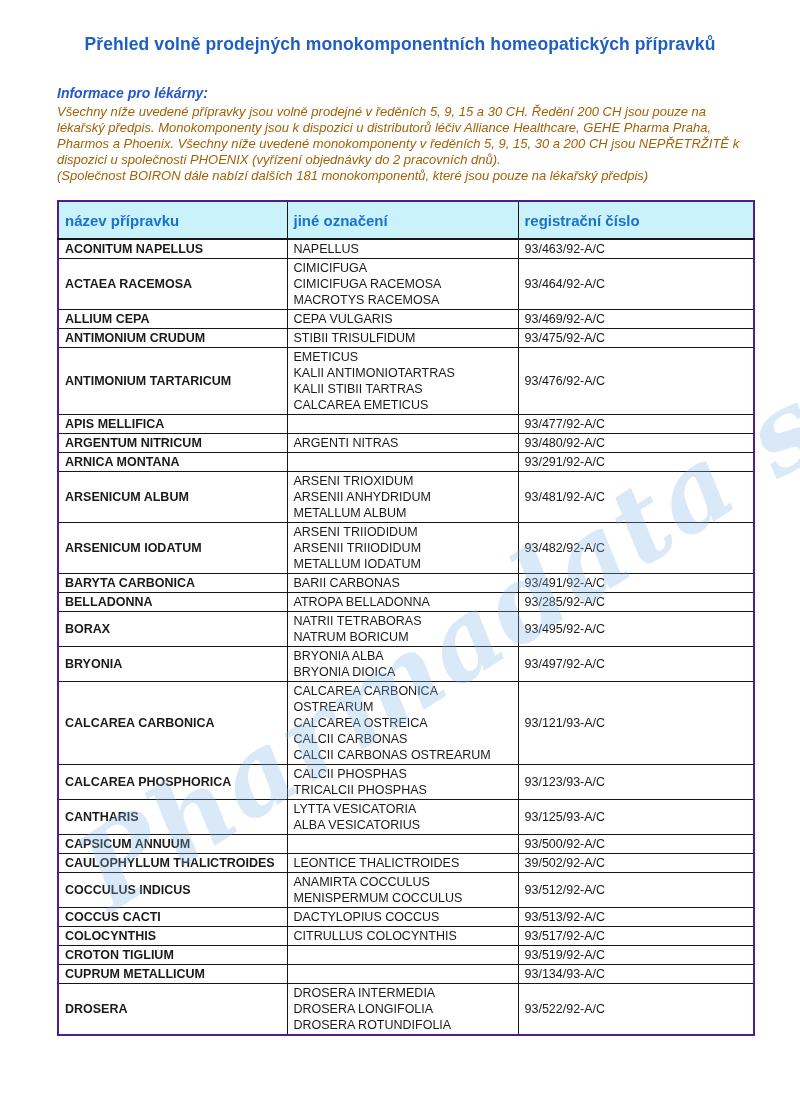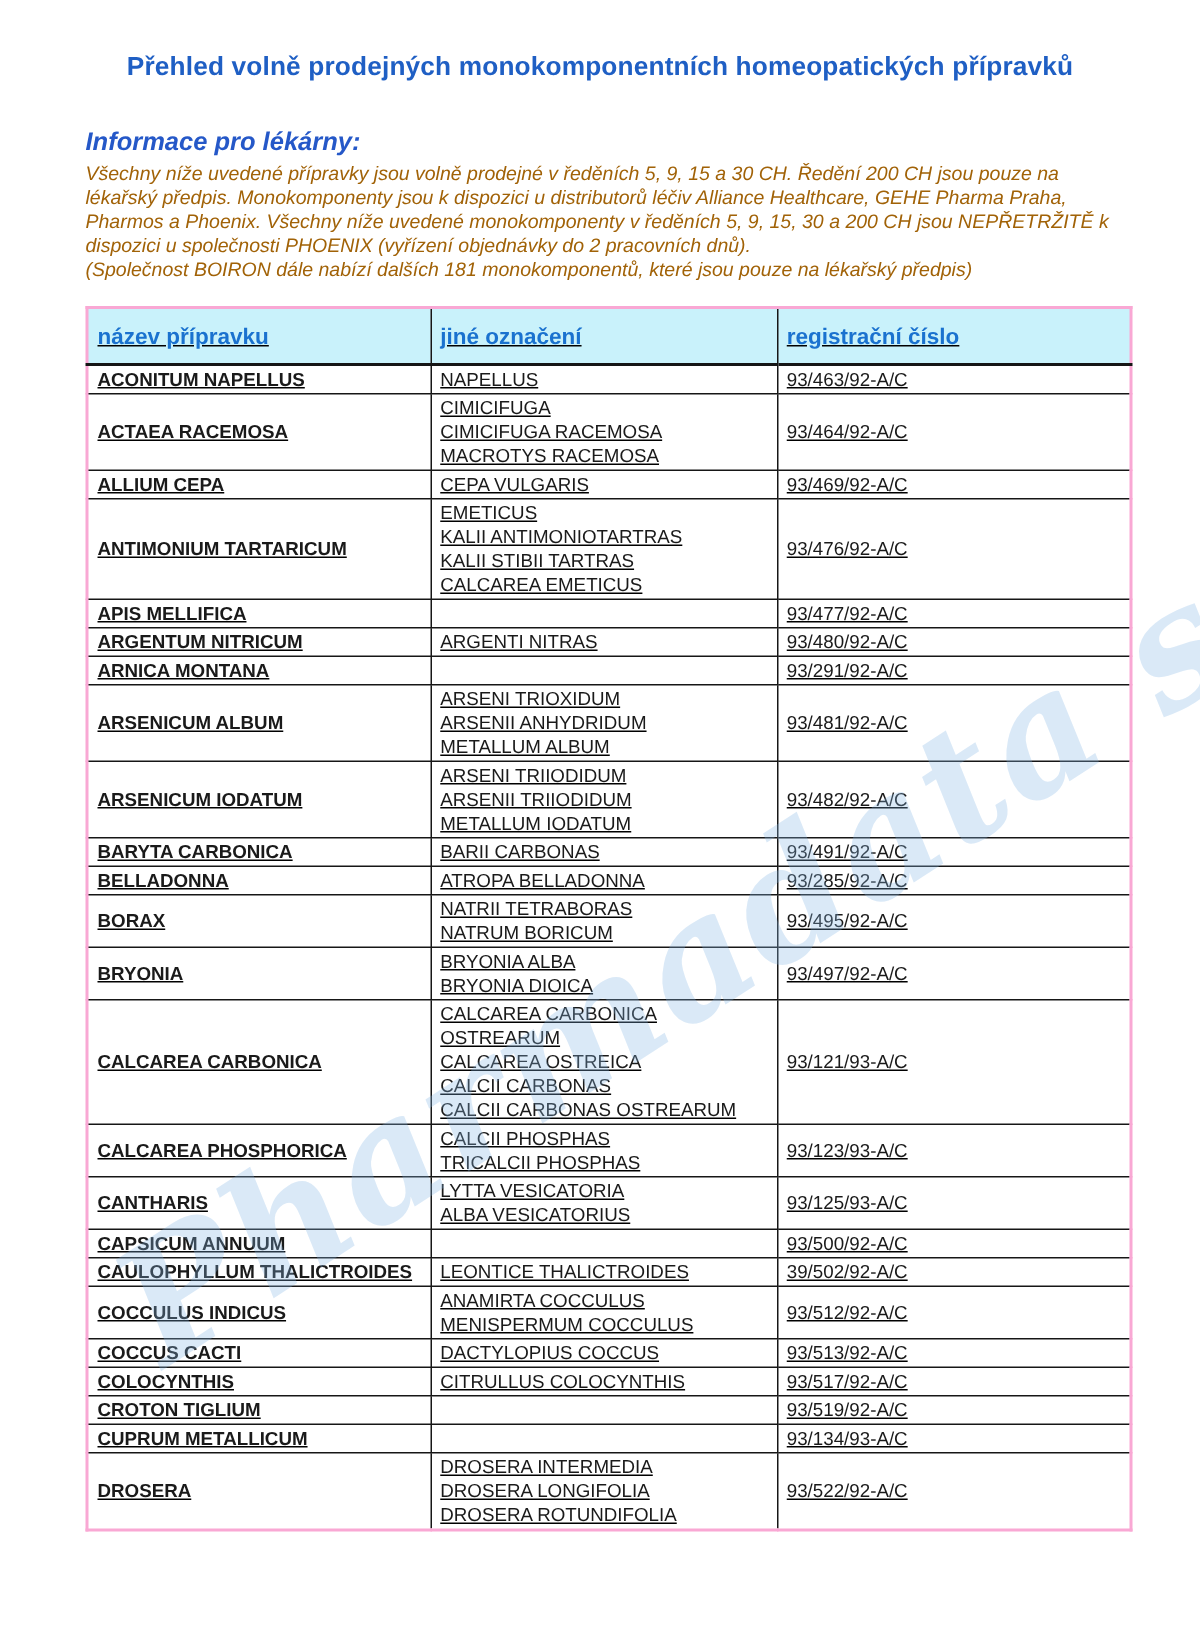--- a/index.html
+++ b/index.html
@@ -12,42 +12,41 @@
     margin: 34px 40px 0 40px;
     text-align: center;
     font-size: 17.5px;
     font-weight: bold;
     color: #1f5fc4;
     letter-spacing: 0.1px;
   }
 
   .info-block { margin: 30px 47px 0 57px; }
   .info-heading {
-    font-size: 17px;
+    font-size: 14px;
     font-weight: bold;
     font-style: italic;
     color: #2558c8;
     margin-bottom: 3px;
   }
   .info-body, .info-note {
     font-size: 13px;
     line-height: 16px;
     font-style: italic;
     color: #a16207;
     width: 700px;
   }
 
   .table-wrap { position: relative; margin: 16px 47px 0 57px; z-index: 1; }
 
   table.meds {
     border-collapse: collapse;
     table-layout: fixed;
     width: 696px;
-    border: 2px solid #f9a8d4;
-    text-decoration: underline;
+    border: 2px solid #4c1d95;
   }
   table.meds col.c1 { width: 229px; }
   table.meds col.c2 { width: 231px; }
   table.meds col.c3 { width: 236px; }
 
   table.meds th {
     background: #c9f2fb;
     color: #1a72cf;
     font-size: 15px;
     font-weight: bold;
@@ -133,20 +132,27 @@
   </tr>
 
   <tr>
     <td class="name-cell">ALLIUM CEPA</td>
     <td class="alias-cell">
               <div>CEPA VULGARIS</div>
             </td>
     <td class="reg-cell">93/469/92-A/C</td>
   </tr>
 
+  <tr>
+    <td class="name-cell">ANTIMONIUM CRUDUM</td>
+    <td class="alias-cell">
+              <div>STIBII TRISULFIDUM</div>
+            </td>
+    <td class="reg-cell">93/475/92-A/C</td>
+  </tr>
 
   <tr>
     <td class="name-cell">ANTIMONIUM TARTARICUM</td>
     <td class="alias-cell">
               <div>EMETICUS</div>
               <div>KALII ANTIMONIOTARTRAS</div>
               <div>KALII STIBII TARTRAS</div>
               <div>CALCAREA EMETICUS</div>
             </td>
     <td class="reg-cell">93/476/92-A/C</td>

